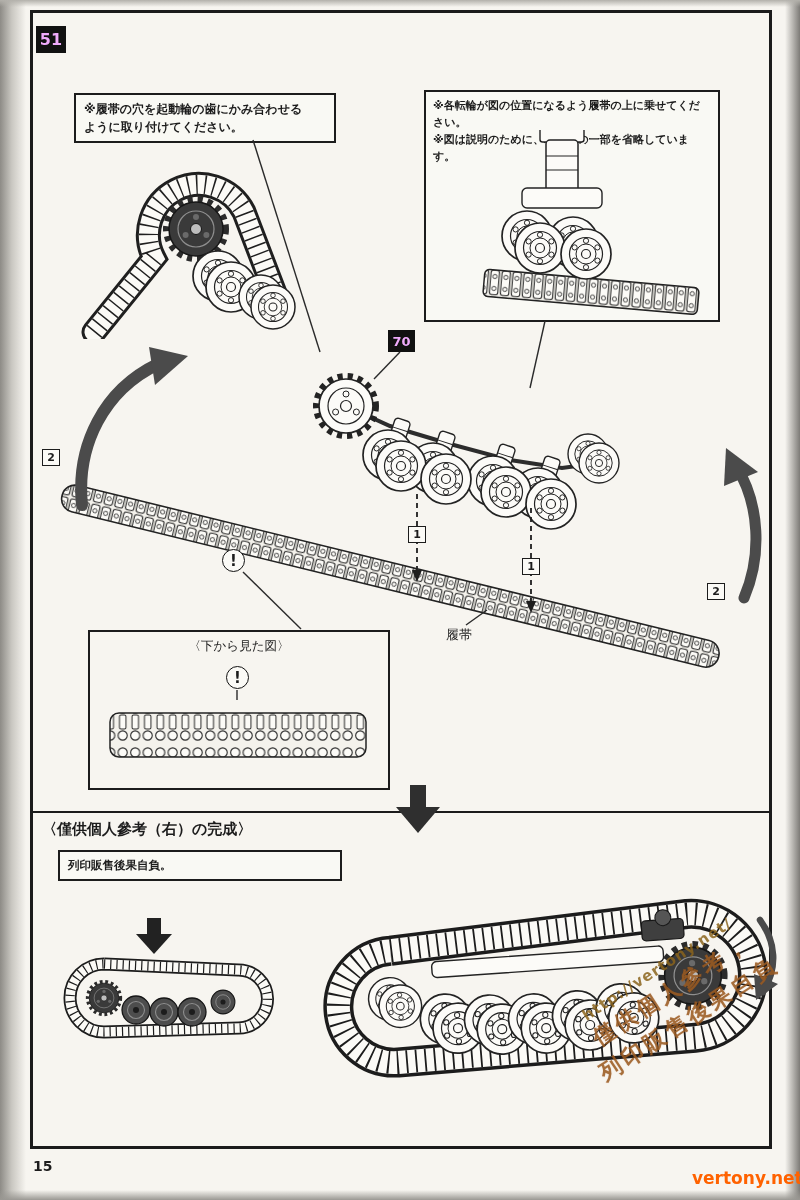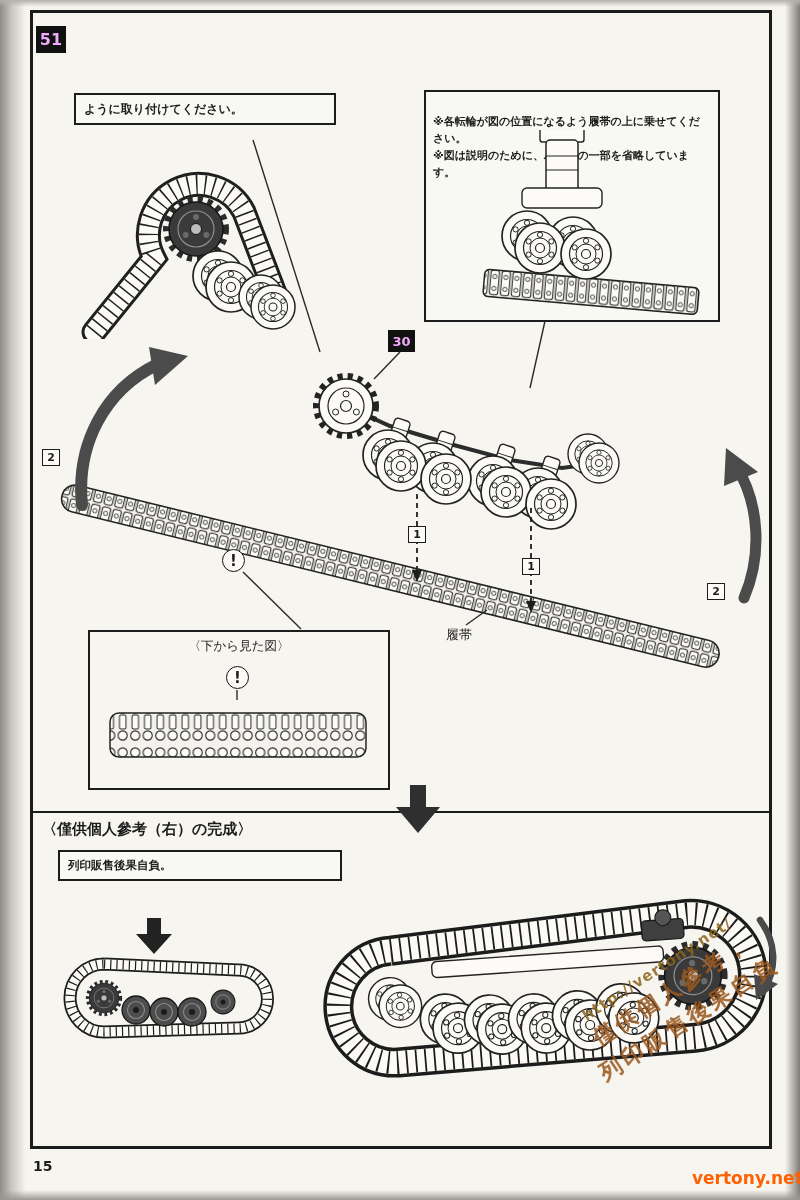--- a/index.html
+++ b/index.html
@@ -22,21 +22,21 @@
            border:3px solid #1b1b1b; }
 
   .badge { position:absolute; background:#111; color:#f0abfc; font-weight:700;
            display:flex; align-items:center; justify-content:center; }
   .step-badge { left:36px; top:26px; width:30px; height:27px; font-size:16px; }
   .badge-50   { left:388px; top:330px; width:27px; height:22px; font-size:13px; }
 
   .callout { position:absolute; border:2px solid #1c1c1c; background:rgba(252,251,247,.55);
              font-weight:600; color:#1c1c1c; }
   .callout-1 { left:74px;  top:93px;  width:262px; padding:5px 8px; font-size:12px; line-height:1.5; }
-  .callout-2 { left:424px; top:90px;  width:296px; height:232px; padding:21px 7px; font-size:11px; line-height:1.55; }
+  .callout-2 { left:424px; top:90px;  width:296px; height:232px; padding:5px 7px; font-size:11px; line-height:1.55; }
   .callout-3 { left:58px;  top:850px; width:284px; padding:5px 8px; font-size:11.5px; line-height:1.5; }
 
   .illus { position:absolute; }
 
   .sqmark { position:absolute; width:18px; height:17px; border:1.5px solid #1c1c1c;
             background:#fbfaf6; font-size:11px; font-weight:700; display:flex;
             align-items:center; justify-content:center; z-index:6; }
   .caution { position:absolute; width:23px; height:23px; border:1.9px solid #111;
              border-radius:50%; background:#fbfaf6; font-size:15px; font-weight:800;
              display:flex; align-items:center; justify-content:center; z-index:6; }
@@ -135,20 +135,21 @@
   <div class="edge edge-left"></div>
   <div class="edge edge-right"></div>
   <div class="edge edge-top"></div>
   <div class="edge edge-bottom"></div>
 
   <div class="frame"></div>
 
   <div class="badge step-badge">51</div>
 
   <div class="callout callout-1">
+    <div>※履帯の穴を起動輪の歯にかみ合わせる</div>
     <div>ように取り付けてください。</div>
   </div>
 
   <svg class="illus" style="left:78px;top:134px" width="230" height="205" viewBox="0 0 230 205">
     <path d="M16,198 L76,124 A50,50 0 1 1 166,78 L198,162" fill="none" stroke="#1f1f1f" stroke-width="25" stroke-linecap="round"></path>
     <path d="M16,198 L76,124 A50,50 0 1 1 166,78 L198,162" fill="none" stroke="#fbfaf6" stroke-width="19" stroke-linecap="round"></path>
     <path d="M16,198 L76,124 A50,50 0 1 1 166,78 L198,162" fill="none" stroke="#1f1f1f" stroke-width="19" stroke-dasharray="1.5 7"></path>
     <use href="#sprocket-dark" transform="translate(118,95)"></use>
     <use href="#wheel" transform="translate(140,142)"></use>
     <use href="#wheel" transform="translate(153,153)"></use>
@@ -168,21 +169,21 @@
       <line x1="112" y1="26" x2="144" y2="26" stroke="#232323" stroke-width="1"></line>
       <line x1="112" y1="40" x2="144" y2="40" stroke="#232323" stroke-width="1"></line>
       <rect x="88" y="58" width="80" height="20" rx="5" fill="#fcfbf8" stroke="#232323" stroke-width="1.4"></rect>
       <use href="#wheel" transform="translate(93,106)"></use>
       <use href="#wheel" transform="translate(139,112)"></use>
       <use href="#wheel" transform="translate(106,118)"></use>
       <use href="#wheel" transform="translate(152,124)"></use>
     </svg>
   </div>
 
-  <div class="badge badge-50">30</div>
+  <div class="badge badge-50">70</div>
 
   <svg class="illus" style="left:300px;top:362px" width="350" height="200" viewBox="0 0 350 200">
     <polyline points="46,44 90,64 150,82 210,98 262,106 299,101" fill="none" stroke="#2c2c2c" stroke-width="4"></polyline>
     <use href="#damper" transform="translate(98,74) rotate(18)"></use>
     <use href="#damper" transform="translate(143,87) rotate(18)"></use>
     <use href="#damper" transform="translate(203,100) rotate(18)"></use>
     <use href="#damper" transform="translate(248,112) rotate(18)"></use>
     <use href="#wheel" transform="translate(88,93)"></use>
     <use href="#wheel" transform="translate(133,106)"></use>
     <use href="#wheel" transform="translate(193,119)"></use>

